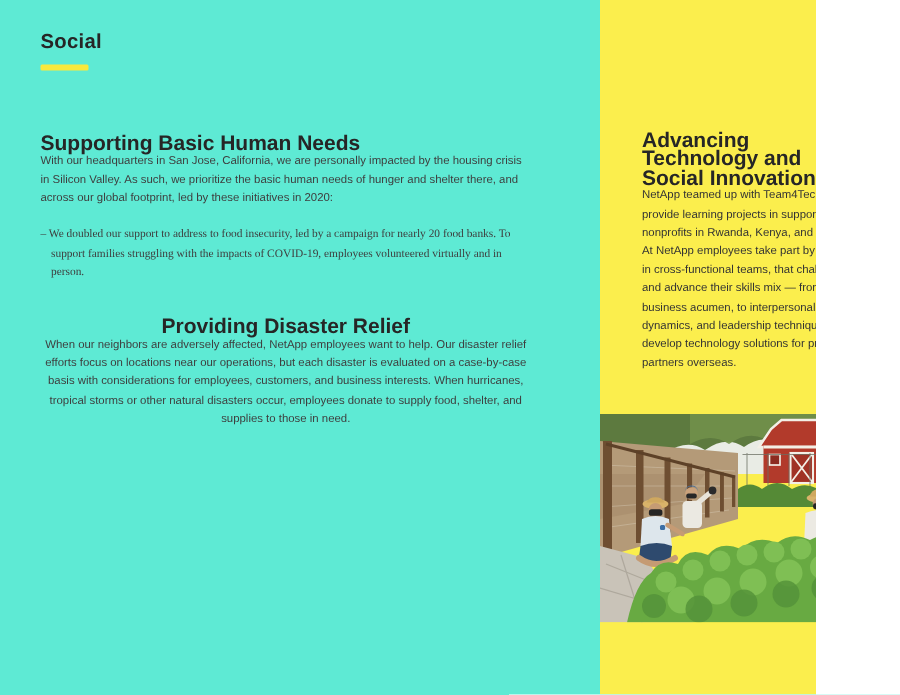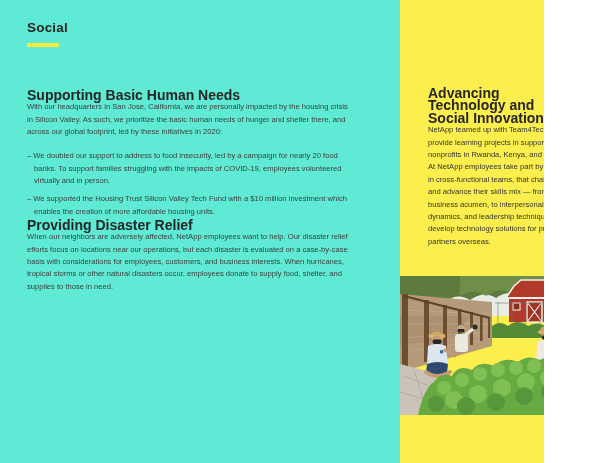--- a/index.html
+++ b/index.html
@@ -26,24 +26,24 @@
     font-size:7.6px; line-height:12.35px; color:var(--body_color,#3E3E3E);
   }
   .right-col {
     position:absolute; left:428px; top:87px; width:148px;
     font-size:7.6px; line-height:12.4px; color:#333333;
   }
   .sec-heading {
     margin:0; font-size:14px; font-weight:700; color:var(--heading_color,#262626);
   }
   .para { margin:0; }
-  .bullets { margin-top:12px; }
+  .bullets { margin-top:12px;font-family:Liberation Serif, serif; }
   .bullet { padding-left:7px; text-indent:-7px; margin-top:6px; }
   .bullet:first-child { margin-top:0; }
-  .section-2 { margin-top:1px; }
+  .section-2 { margin-top:24px;text-align:center; }
   a.inline-link {
     color:var(--link_blue,#2E74B5); text-decoration:underline; cursor:pointer;
     font-weight:700;
   }
   .photo {
     position:absolute; left:400px; top:276px; width:200px; height:139px;
     overflow:hidden;
   }
   .photo svg { display:block; }
 </style>
@@ -56,21 +56,20 @@
 
   <div class="page-title">Social</div>
   <div class="title-underline"></div>
 
   <div class="left-col">
     <h3 class="sec-heading">Supporting Basic Human Needs</h3>
     <p class="para">With our headquarters in San Jose, California, we are personally impacted by the housing crisis in Silicon Valley. As such, we prioritize the basic human needs of hunger and shelter there, and across our global footprint, led by these initiatives in 2020:</p>
 
     <div class="bullets">
       <div class="bullet">– We doubled our support to address to food insecurity, led by a campaign for nearly 20 food banks. To support families struggling with the impacts of COVID-19, employees volunteered virtually and in person.</div>
-      <div class="bullet">– We supported the Housing Trust Silicon Valley Tech Fund with a $10 million investment which enables the creation of more affordable housing units.</div>
     </div>
 
     <div class="section-2">
       <h3 class="sec-heading">Providing Disaster Relief</h3>
       <p class="para">When our neighbors are adversely affected, NetApp employees want to help. Our disaster relief efforts focus on locations near our operations, but each disaster is evaluated on a case-by-case basis with considerations for employees, customers, and business interests. When hurricanes, tropical storms or other natural disasters occur, employees donate to supply food, shelter, and supplies to those in need.</p>
     </div>
   </div>
 
   <div class="right-col">
     <h3 class="sec-heading">Advancing Technology and Social Innovation</h3>

